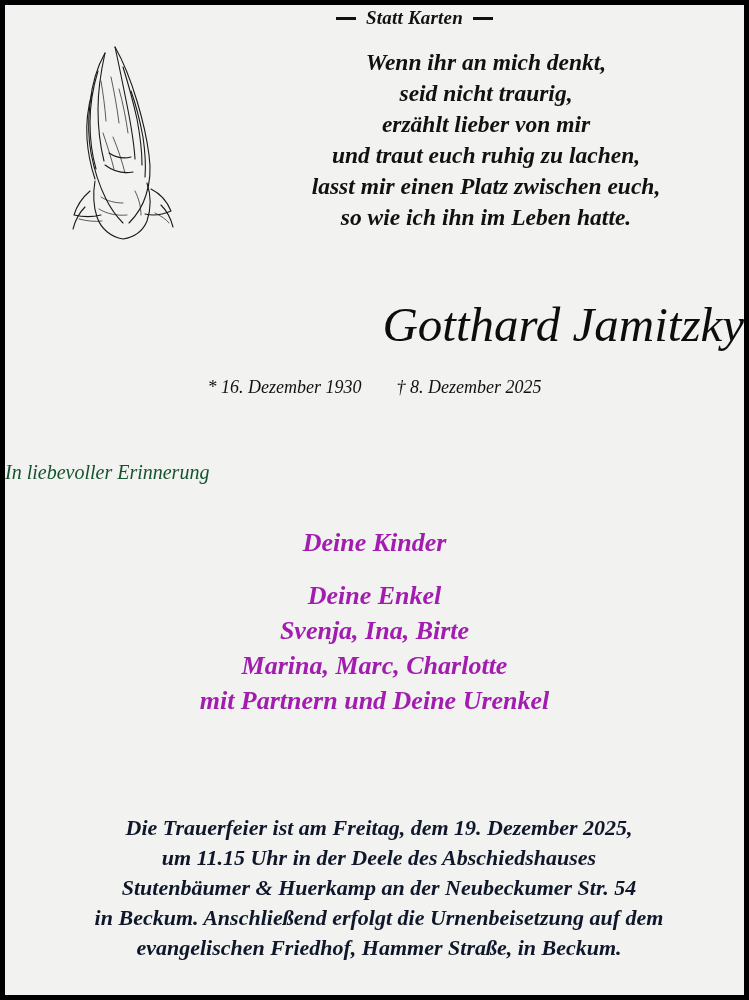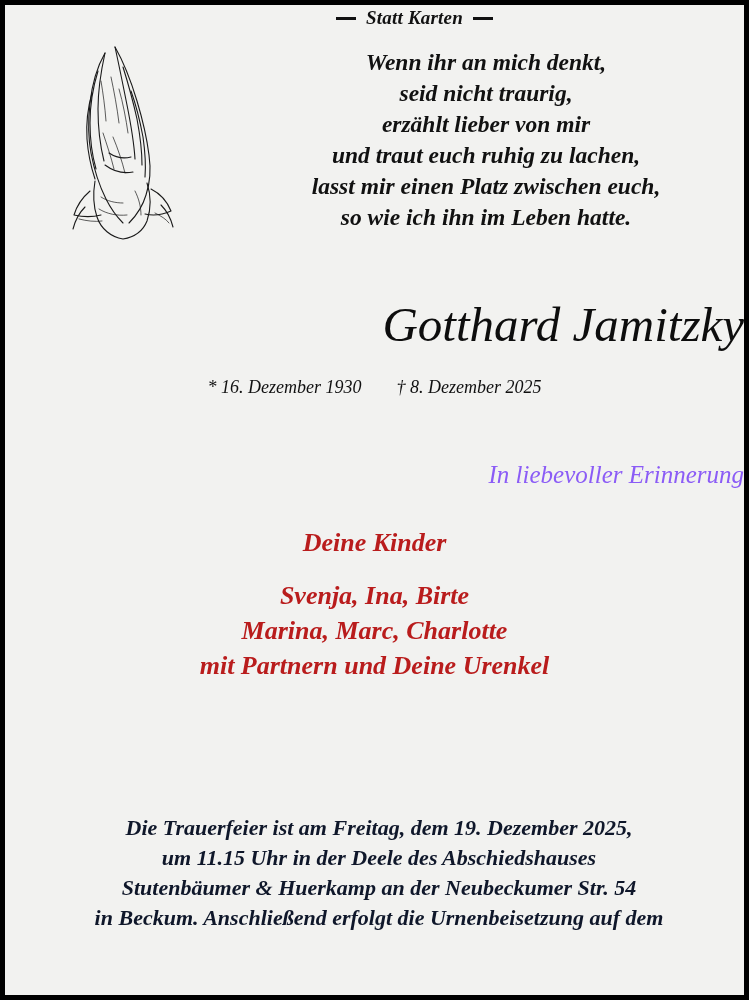--- a/index.html
+++ b/index.html
@@ -107,38 +107,38 @@
     display: inline-block;
     width: 26px;
   }
 
   
   .memory {
     position: absolute;
     top: 456px;
     left: 0;
     width: 100%;
-    text-align: right;
-    font-style: italic;
-    font-size: 25px;
-    color: #8b5cf6;
+    text-align: left;
+    font-style: italic;
+    font-size: 20px;
+    color: #14532d;
   }
 
   
   .family {
     position: absolute;
     top: 520px;
     left: 0;
     width: 100%;
     text-align: center;
     font-style: italic;
     font-weight: bold;
     font-size: 26px;
     line-height: 35px;
-    color: #b91c1c;
+    color: #a21caf;
   }
   .family .group { margin-bottom: 18px; }
   .family .group:last-child { margin-bottom: 0; }
   .family .line { white-space: nowrap; }
 
   
   .funeral {
     position: absolute;
     top: 808px;
     left: 24px;
@@ -220,27 +220,29 @@
       <span>† 8. Dezember 2025</span>
     </div>
 
     <div class="memory">In liebevoller Erinnerung</div>
 
     <div class="family">
       <div class="group">
         <div class="line">Deine Kinder</div>
       </div>
       <div class="group">
+        <div class="line">Deine Enkel</div>
         <div class="line">Svenja, Ina, Birte</div>
         <div class="line">Marina, Marc, Charlotte</div>
         <div class="line">mit Partnern und Deine Urenkel</div>
       </div>
     </div>
 
     <div class="funeral">
       <div class="line">Die Trauerfeier ist am Freitag, dem 19. Dezember 2025,</div>
       <div class="line">um 11.15 Uhr in der Deele des Abschiedshauses</div>
       <div class="line">Stutenbäumer &amp; Huerkamp an der Neubeckumer Str. 54</div>
       <div class="line">in Beckum. Anschließend erfolgt die Urnenbeisetzung auf dem</div>
+      <div class="line">evangelischen Friedhof, Hammer Straße, in Beckum.</div>
     </div>
 
   </div>
 </div>
 
 </body></html>

